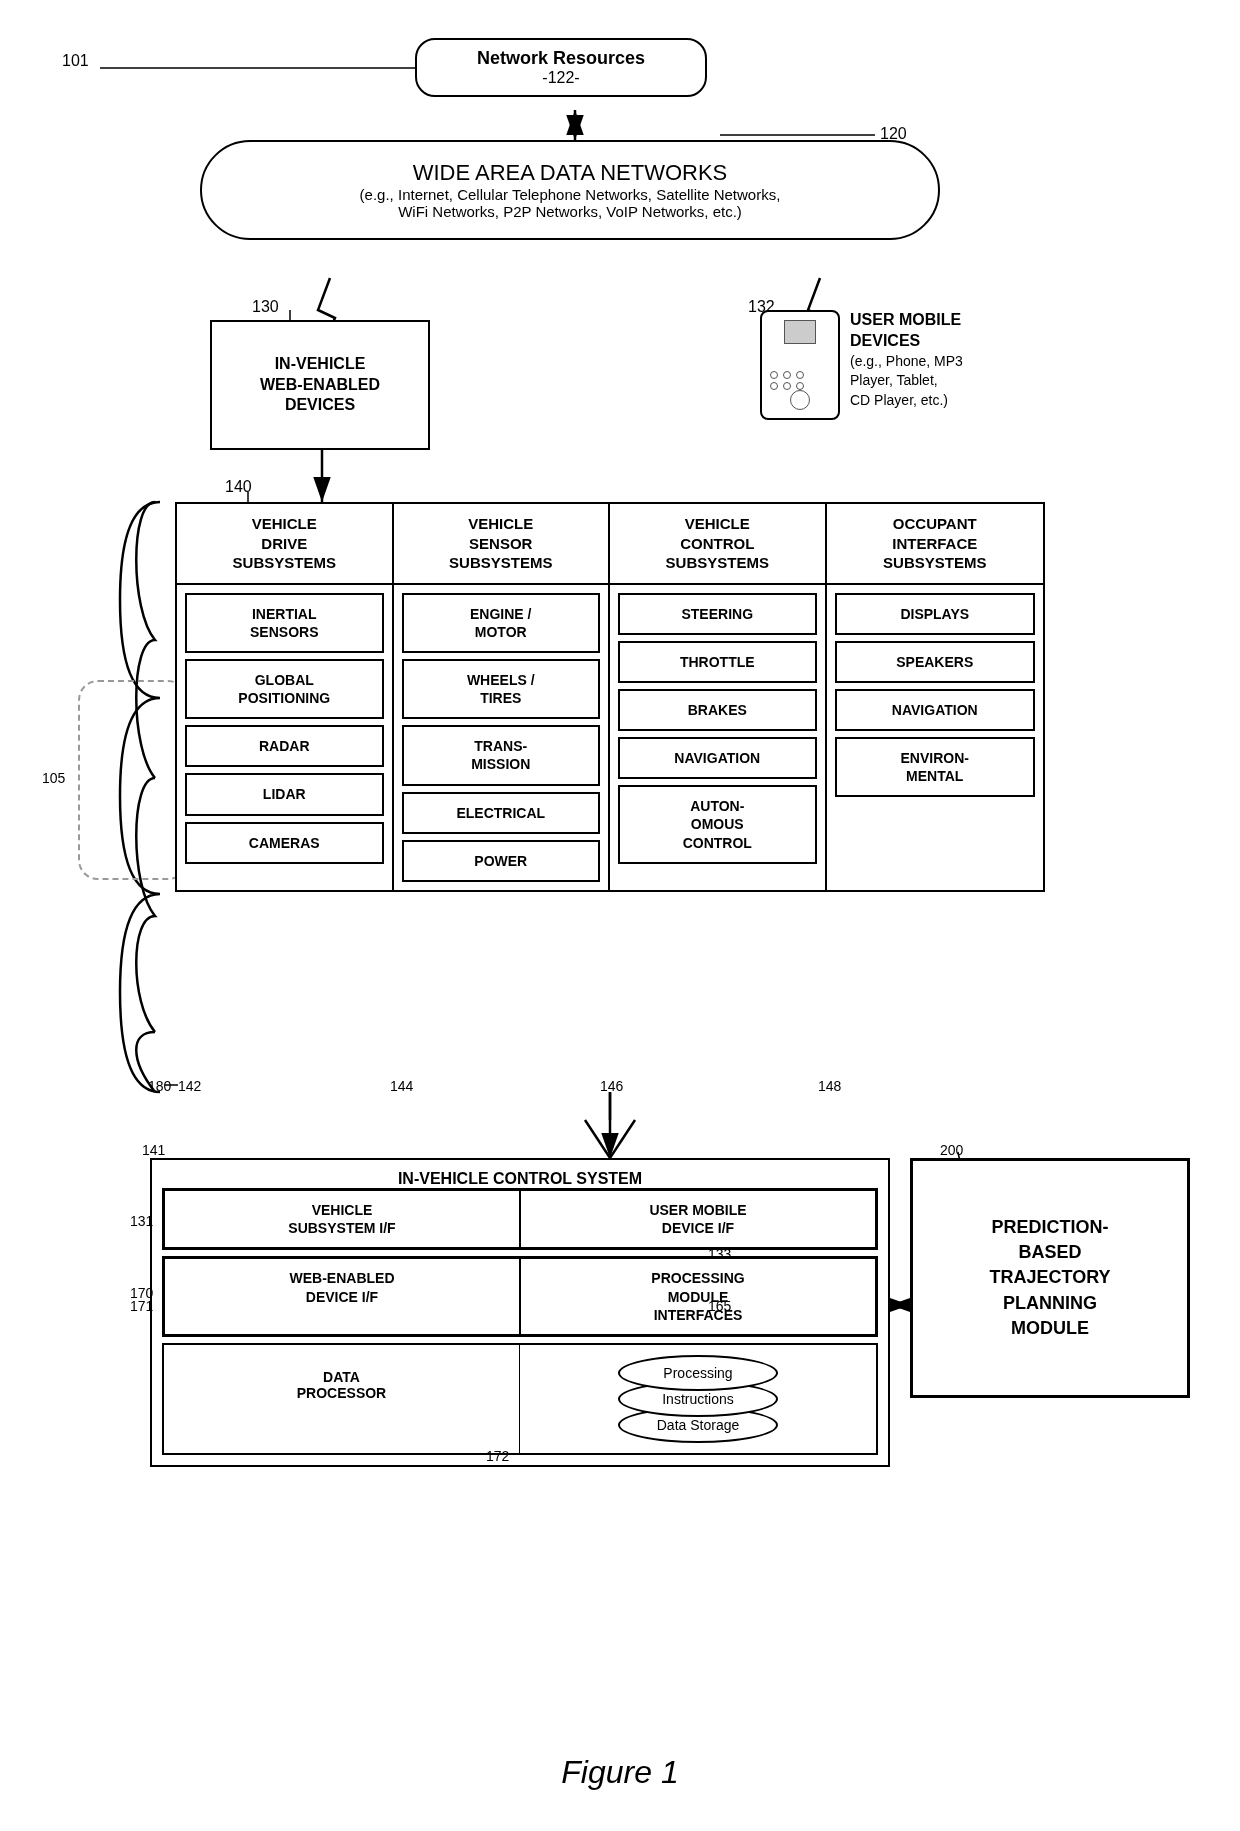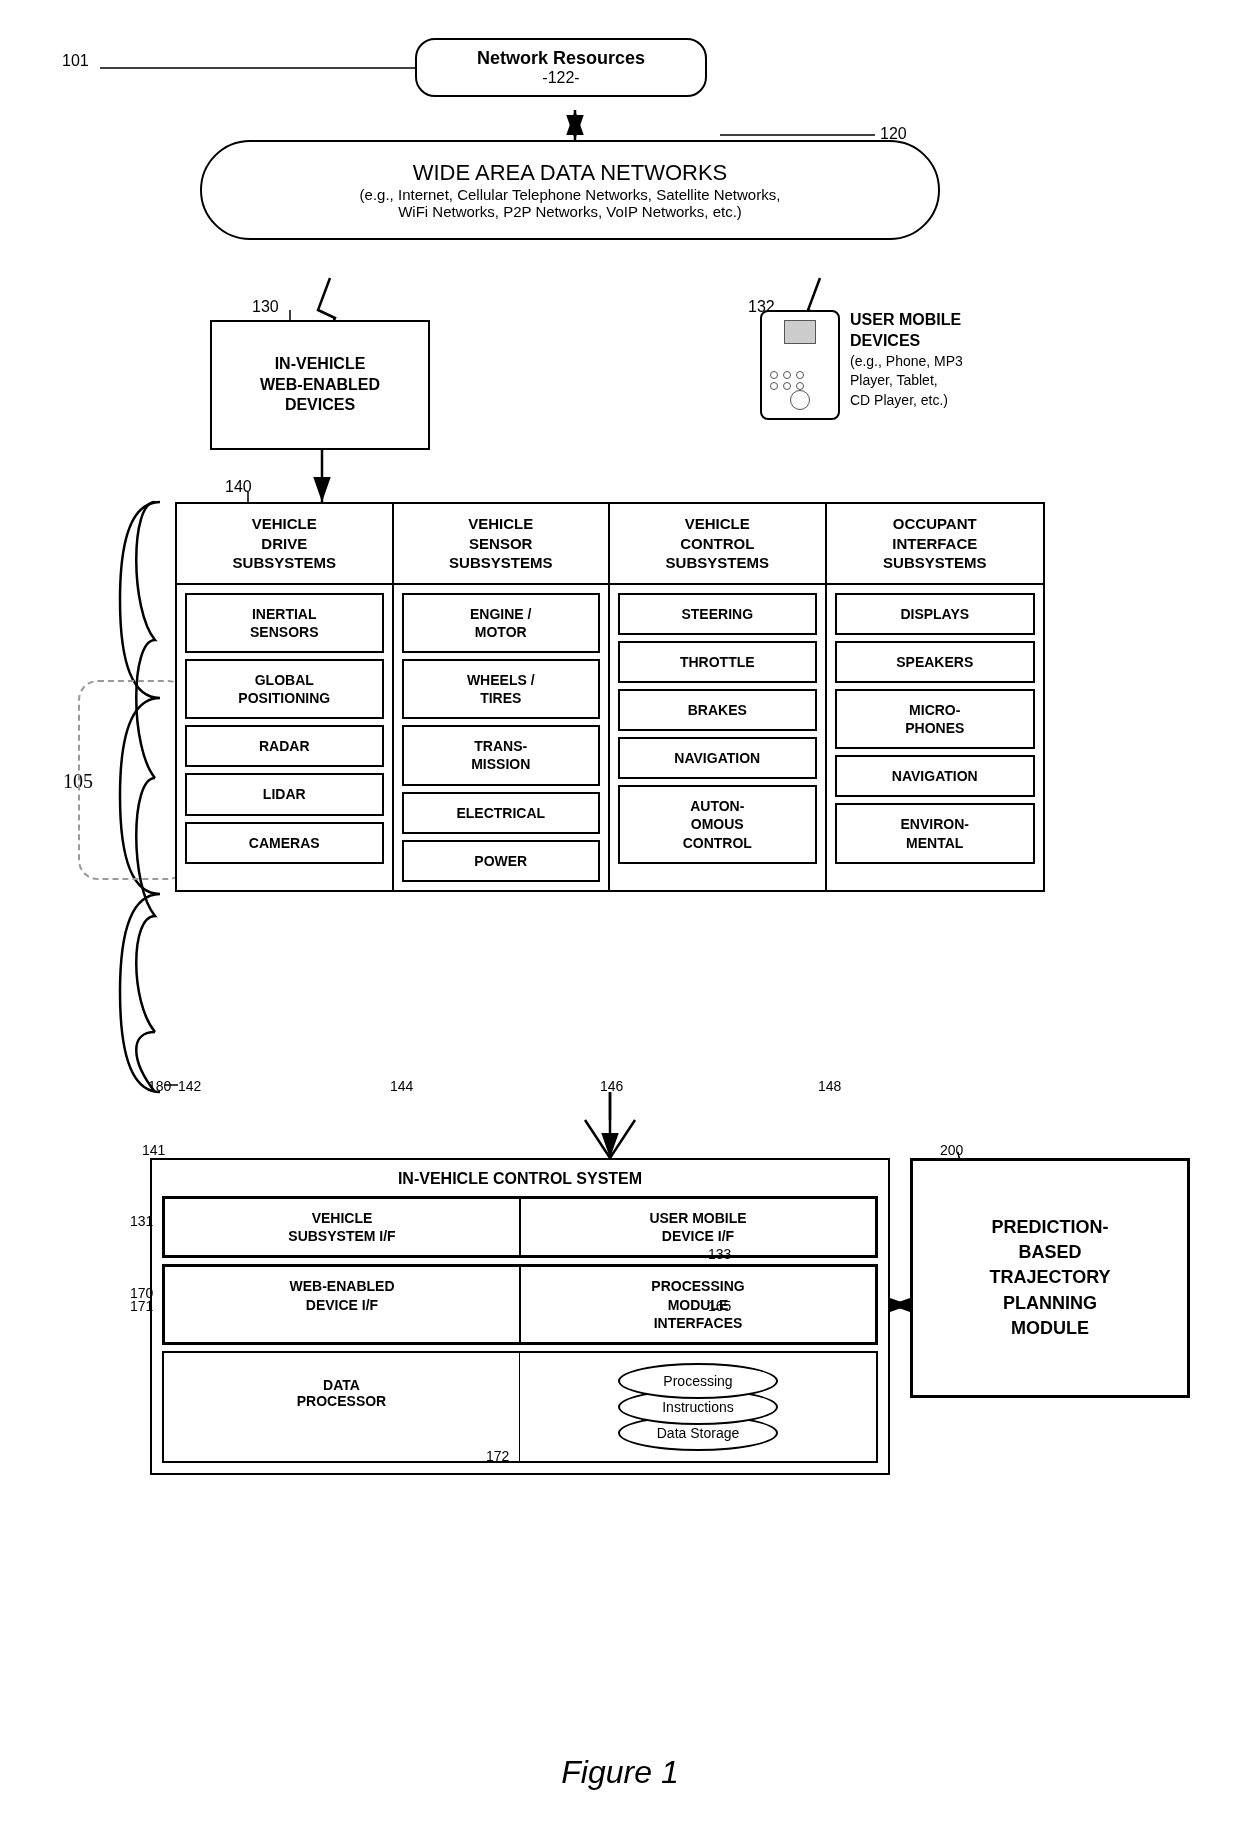--- a/index.html
+++ b/index.html
@@ -228,23 +228,22 @@
     .ref-142 { position: absolute; top: 1078px; left: 178px; font-size: 14px; }
     .ref-144 { position: absolute; top: 1078px; left: 390px; font-size: 14px; }
     .ref-146 { position: absolute; top: 1078px; left: 600px; font-size: 14px; }
     .ref-148 { position: absolute; top: 1078px; left: 818px; font-size: 14px; }
     .ref-150 { position: absolute; top: 1078px; left: 148px; font-size: 14px; }
 
     
     .ref-105 {
       position: absolute;
       top: 770px;
-      left: 63px;
-      font-size: 20px;
-      font-family: Liberation Serif, serif;
+      left: 42px;
+      font-size: 14px;
     }
 
     
     .vehicle-outline {
       position: absolute;
       top: 680px;
       left: 78px;
       width: 110px;
       height: 200px;
       border: 2px dashed #999;
@@ -261,21 +260,20 @@
       left: 150px;
       width: 740px;
       border: 2px solid #000;
       background: #fff;
       padding: 10px;
     }
     .control-system-title {
       font-size: 16px;
       font-weight: bold;
       text-align: center;
-      margin-bottom: 8px;
     }
     .control-system-grid {
       display: grid;
       grid-template-columns: 1fr 1fr;
       gap: 0;
       border: 2px solid #000;
       margin-bottom: 6px;
     }
     .cs-cell {
       border: 1px solid #000;
@@ -529,21 +527,20 @@
         <div class="grid-cell">STEERING</div>
         <div class="grid-cell">THROTTLE</div>
         <div class="grid-cell">BRAKES</div>
         <div class="grid-cell">NAVIGATION</div>
         <div class="grid-cell">AUTON-<br>OMOUS<br>CONTROL</div>
       </div>
 
       <div class="grid-col">
         <div class="grid-cell">DISPLAYS</div>
         <div class="grid-cell">SPEAKERS</div>
-        <div class="grid-cell">MICRO-<br>PHONES</div>
         <div class="grid-cell">NAVIGATION</div>
         <div class="grid-cell">ENVIRON-<br>MENTAL</div>
       </div>
     </div>
   </div>
 
   <div class="ref-142">142</div>
   <div class="ref-144">144</div>
   <div class="ref-146">146</div>
   <div class="ref-148">148</div>

